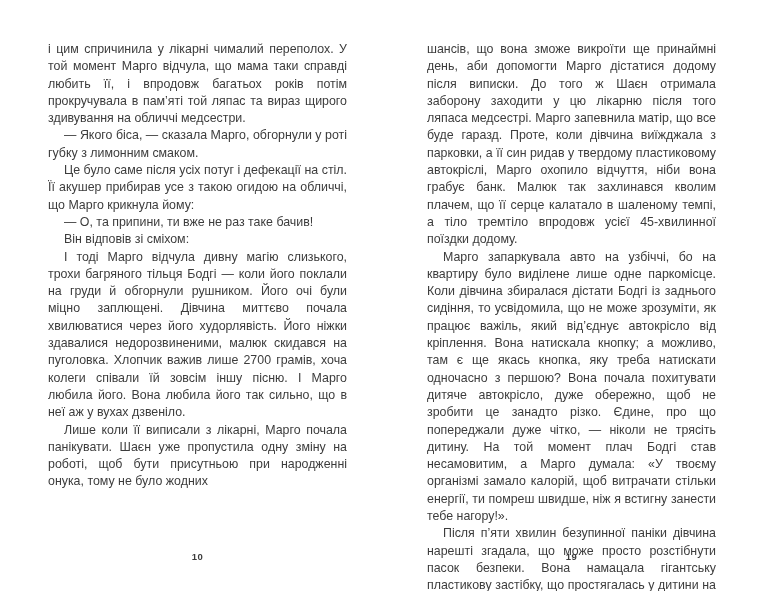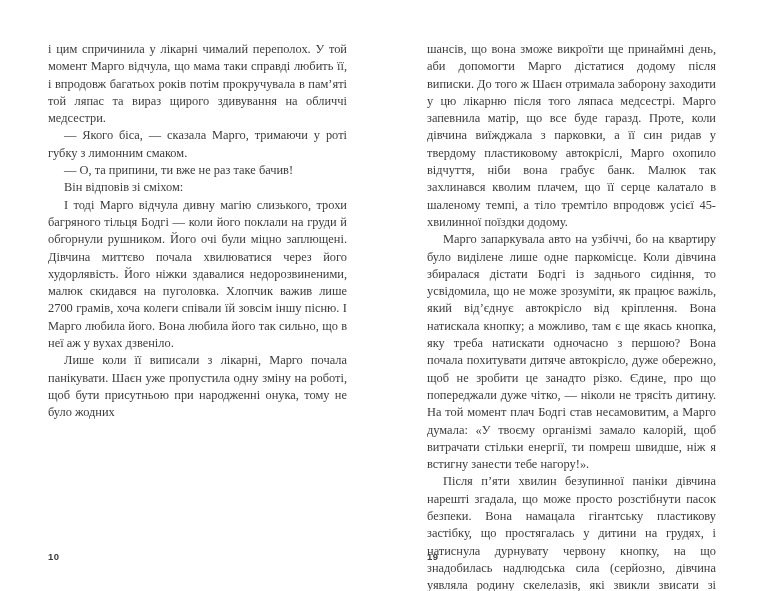--- a/index.html
+++ b/index.html
@@ -27,46 +27,46 @@
     font-size: 12.4px;
     line-height: 17.3px;
     color: #3c3c3c;
     text-align: justify;
     hyphens: auto;
     -webkit-hyphens: auto;
   }
   .page-text p {
     margin: 0;
     padding: 0;
-    font-family: Liberation Serif, serif;
   }
   .page-text p.indent {
     text-indent: 16px;
   }
   .page-number {
     position: absolute;
     bottom: 29px;
     left: 0;
     width: 100%;
-    text-align: left;
+    text-align: center;
     font-size: 9.5px;
     font-weight: 600;
     letter-spacing: 0.5px;
     color: #3c3c3c;
   }
 </style>
 </head>
 <body>
 
 <div class="spread">
 
   <div class="page page-left">
     <div class="page-text">
       <p>і цим спричинила у лікарні чималий переполох. У той момент Марго відчула, що мама таки справді любить її, і впродовж багатьох років потім прокручувала в пам’яті той ляпас та вираз щирого здивування на обличчі медсестри.</p>
-      <p class="indent">— Якого біса, — сказала Марго, тримаючи у роті губку з лимонним смаком.</p>
+      <p class="indent">— Якого біса, — сказала Марго, обгорнули у роті губку з лимонним смаком.</p>
+      <p class="indent">Це було саме після усіх потуг і дефекації на стіл. Її акушер прибирав усе з такою огидою на обличчі, що Марго крикнула йому:</p>
       <p class="indent">— О, та припини, ти вже не раз таке бачив!</p>
       <p class="indent">Він відповів зі сміхом:</p>
       <p class="indent">І тоді Марго відчула дивну магію слизького, трохи багряного тільця Бодгі — коли його поклали на груди й обгорнули рушником. Його очі були міцно заплющені. Дівчина миттєво почала хвилюватися через його худорлявість. Його ніжки здавалися недорозвиненими, малюк скидався на пуголовка. Хлопчик важив лише 2700 грамів, хоча колеги співали їй зовсім іншу пісню. І Марго любила його. Вона любила його так сильно, що в неї аж у вухах дзвеніло.</p>
       <p class="indent">Лише коли її виписали з лікарні, Марго почала панікувати. Шаєн уже пропустила одну зміну на роботі, щоб бути присутньою при народженні онука, тому не було жодних</p>
     </div>
     <div class="page-number">10</div>
   </div>
 
   <div class="page page-right">
     <div class="page-text">

